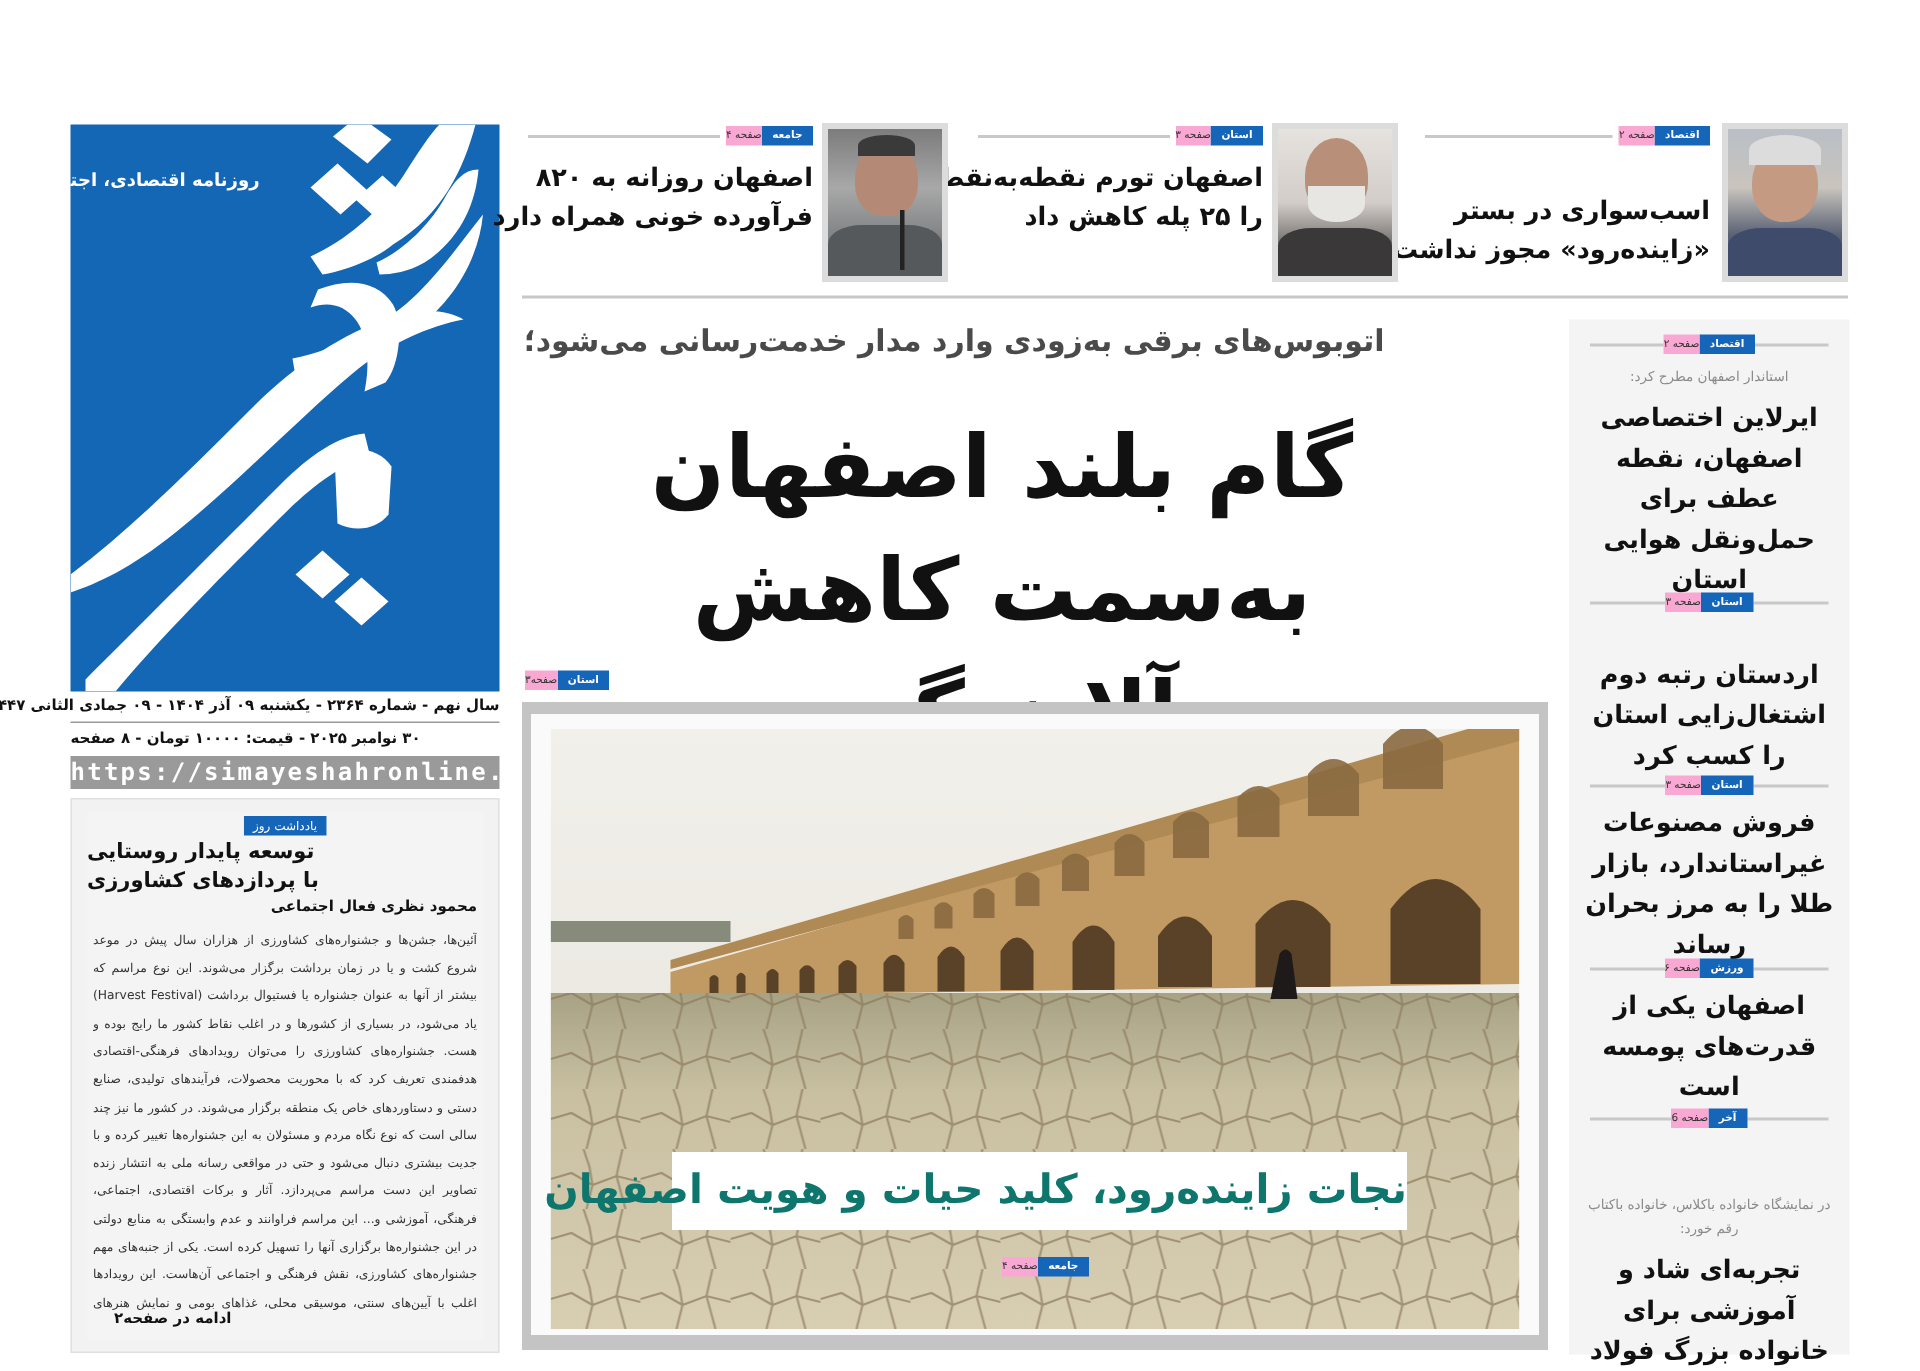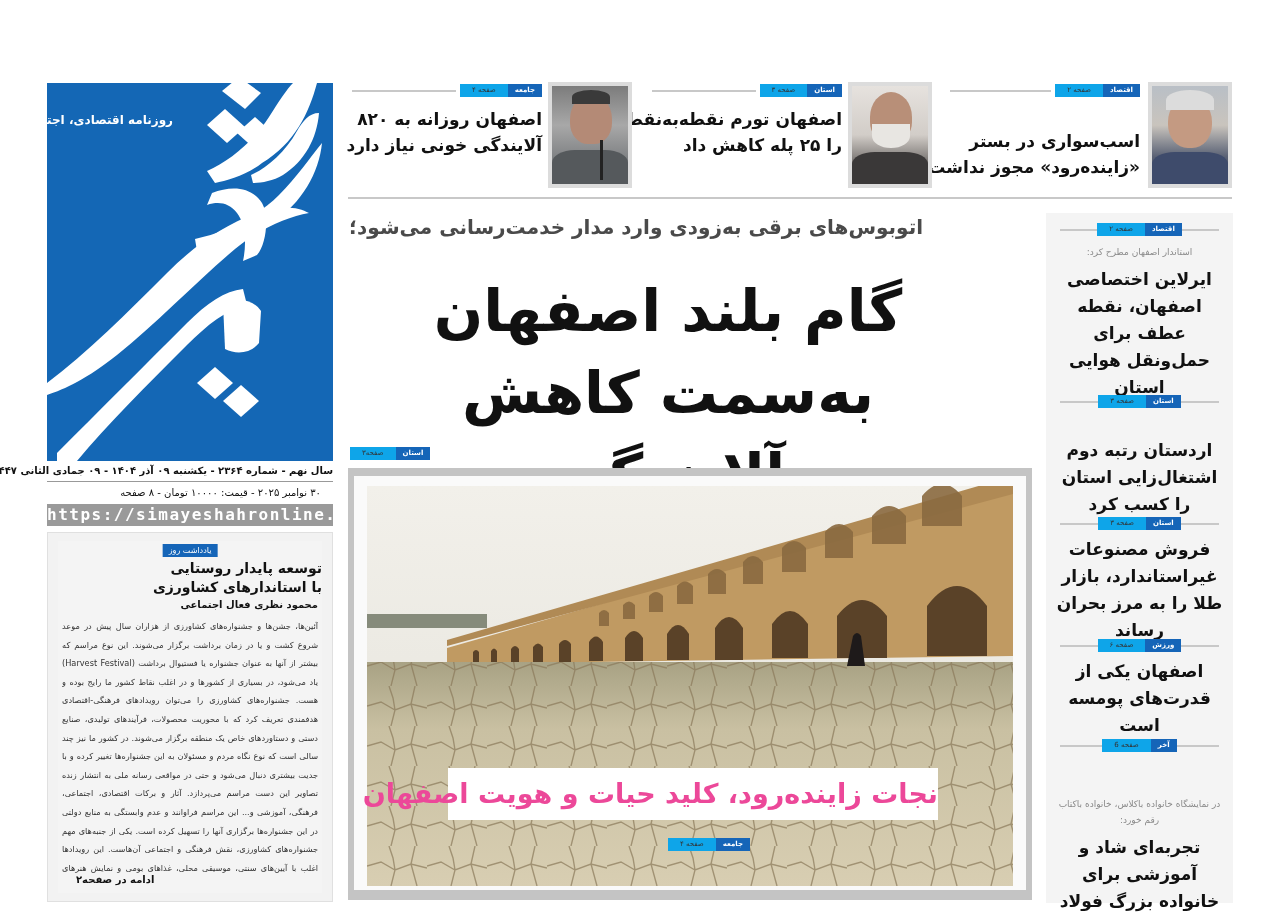--- a/index.html
+++ b/index.html
@@ -4,39 +4,39 @@
   <style>
     * { box-sizing: border-box; margin: 0; padding: 0; }
     html, body { width: 1280px; height: 914px; background: #ffffff; overflow: hidden; }
     body { position: relative; font-family: "DejaVu Sans", sans-serif; color: #1a1a1a; }
 
     .abs { position: absolute; }
 
     
     .tagrow { display: flex; direction: rtl; align-items: center; gap: 0; }
     .tag-cat { background: #1565b8; color: #fff; font-size: 7px; font-weight: bold; padding: 2px 7px; line-height: 9px; }
-    .tag-page { background: #0ea5e9; color: #333; font-size: 7px; padding: 2px 12px; line-height: 9px; }
+    .tag-page { background: #f9a8d4; color: #333; font-size: 7px; padding: 2px 0; line-height: 9px; }
     .tag-line { flex: 1; height: 2px; background: #c8c8c8; margin-right: 4px; }
     .tag-line-l { flex: 1; height: 2px; background: #c8c8c8; margin-left: 4px; }
 
     
     #logo { left: 47px; top: 83px; width: 286px; height: 378px; background: #1467b5; overflow: hidden; }
     #logo svg { position: absolute; left: 0; top: 0; }
     #logo .subtitle { position: absolute; right: 160px; top: 30px; color: #fff; font-size: 12px; font-weight: bold; direction: rtl; white-space: nowrap; }
 
     #issue-line1 { left: 47px; top: 465px; width: 286px; font-size: 10px; font-weight: bold; text-align: center; direction: rtl; white-space: nowrap; color: #111; }
-    #issue-line2 { left: 35px; top: 487px; width: 286px; font-size: 10px; font-weight: normal; text-align: right; direction: rtl; white-space: nowrap; color: #111; }
+    #issue-line2 { left: 47px; top: 487px; width: 286px; font-size: 10px; font-weight: bold; text-align: left; direction: rtl; white-space: nowrap; color: #111; }
     #issue-rule { left: 47px; top: 481px; width: 286px; height: 1px; background: #999; }
     #website { left: 47px; top: 504px; width: 286px; height: 22px; background: #9a9a9a; color: #fff; font-family: "DejaVu Sans Mono", monospace; font-size: 16px; font-weight: bold; letter-spacing: 1.5px; text-align: center; line-height: 22px; }
 
     
     #editorial { left: 47px; top: 532px; width: 286px; height: 370px; background: #f2f2f2; border: 1px solid #e0e0e0; }
     #editorial .inner { position: absolute; left: 10px; top: 8px; right: 10px; bottom: 8px; background: #f4f4f4; }
     #editorial .ed-tag { position: absolute; left: 50%; transform: translateX(-50%); top: 3px; background: #1565b8; color: #fff; font-size: 8px; padding: 2px 6px; direction: rtl; white-space: nowrap; }
-    #editorial .ed-title { position: absolute; left: 0; right: 0; top: 18px; text-align: right; direction: rtl; font-size: 14px; font-weight: bold; line-height: 19px; color: #111; }
+    #editorial .ed-title { position: absolute; left: 0; right: 0; top: 18px; text-align: left; direction: rtl; font-size: 14px; font-weight: bold; line-height: 19px; color: #111; }
     #editorial .ed-author { position: absolute; right: 4px; top: 58px; direction: rtl; font-size: 10px; font-weight: bold; color: #111; }
     #editorial .ed-body { position: absolute; right: 4px; left: 4px; top: 76px; direction: rtl; text-align: justify; font-size: 8.2px; line-height: 18.6px; color: #333; }
     #editorial .ed-cont { position: absolute; left: 18px; bottom: 8px; direction: rtl; font-size: 10px; font-weight: bold; color: #111; }
 
     
     .teaser { position: absolute; top: 82px; height: 110px; }
     .teaser .photo { position: absolute; top: 0; width: 84px; height: 106px; background: #dcdcdc; padding: 4px; }
     .teaser .photo .face { width: 100%; height: 100%; position: relative; overflow: hidden; }
     .teaser .tagrow { position: absolute; top: 2px; }
     .teaser .headline { position: absolute; top: 24px; direction: rtl; text-align: right; font-size: 17px; font-weight: bold; line-height: 26px; color: #111; white-space: nowrap; }
@@ -44,21 +44,21 @@
     #top-rule { left: 348px; top: 197px; width: 884px; height: 2px; background: #c8c8c8; }
 
     
     #kicker { left: 348px; top: 215px; width: 575px; text-align: right; direction: rtl; font-size: 20px; font-weight: bold; color: #4a4a4a; }
     #main-h1 { left: 348px; top: 270px; width: 640px; text-align: center; direction: rtl; font-family: "DejaVu Sans", sans-serif; font-size: 58px; font-weight: bold; line-height: 82px; color: #111; letter-spacing: -1px; }
     #main-tag { left: 350px; top: 447px; }
 
     #photo-frame { left: 348px; top: 468px; width: 684px; height: 432px; background: #c4c4c4; }
     #photo-frame .mat { position: absolute; left: 6px; top: 8px; right: 6px; bottom: 10px; background: #fafafa; }
     #photo { position: absolute; left: 367px; top: 486px; width: 646px; height: 400px; overflow: hidden; }
-    #photo-caption { left: 448px; top: 768px; width: 490px; height: 52px; background: #fff; text-align: center; direction: rtl; font-size: 27px; font-weight: bold; line-height: 52px; color: #ec4899; white-space: nowrap; }
+    #photo-caption { left: 448px; top: 768px; width: 490px; height: 52px; background: #fff; text-align: center; direction: rtl; font-size: 27px; font-weight: bold; line-height: 52px; color: #0f766e; white-space: nowrap; }
     #photo-tag { left: 668px; top: 838px; }
 
     
     #right-col { left: 1046px; top: 213px; width: 187px; height: 690px; background: #f4f4f4; }
     .rc-item { position: absolute; left: 0; width: 187px; }
     .rc-item .tagrow { margin: 0 10px; }
     .rc-item .sub { direction: rtl; text-align: center; font-size: 9px; color: #8a8a8a; margin-top: 8px; line-height: 16px; }
     .rc-item .hl { direction: rtl; text-align: center; font-size: 17px; font-weight: bold; color: #111; line-height: 27px; margin-top: 6px; }
   </style>
 </head>
@@ -86,21 +86,21 @@
 <div id="issue-line1" class="abs">سال نهم - شماره ۲۳۶۴ - یکشنبه ۰۹ آذر ۱۴۰۴ - ۰۹ جمادی الثانی ۱۴۴۷</div>
 <div id="issue-rule" class="abs"></div>
 <div id="issue-line2" class="abs">۳۰ نوامبر ۲۰۲۵ - قیمت: ۱۰۰۰۰ تومان - ۸ صفحه</div>
 <div id="website" class="abs">https://simayeshahronline.ir</div>
 
 <div id="editorial" class="abs">
   <div class="inner">
     <div class="ed-tag">یادداشت روز</div>
     <div class="ed-title">
       <div>توسعه پایدار روستایی</div>
-      <div>با استاندار‌های کشاورزی</div>
+      <div>با پردازد‌های کشاورزی</div>
     </div>
     <div class="ed-author">محمود نظری فعال اجتماعی</div>
     <div class="ed-body" style="height:262px; overflow:hidden;">آئین‌ها، جشن‌ها و جشنواره‌های کشاورزی از هزاران سال پیش در موعد شروع کشت و یا در زمان برداشت برگزار می‌شوند. این نوع مراسم که بیشتر از آنها به عنوان جشنواره یا فستیوال برداشت (Harvest Festival) یاد می‌شود، در بسیاری از کشورها و در اغلب نقاط کشور ما رایج بوده و هست. جشنواره‌های کشاورزی را می‌توان رویدادهای فرهنگی-اقتصادی هدفمندی تعریف کرد که با محوریت محصولات، فرآیندهای تولیدی، صنایع دستی و دستاوردهای خاص یک منطقه برگزار می‌شوند. در کشور ما نیز چند سالی است که نوع نگاه مردم و مسئولان به این جشنواره‌ها تغییر کرده و با جدیت بیشتری دنبال می‌شود و حتی در مواقعی رسانه ملی به انتشار زنده تصاویر این دست مراسم می‌پردازد. آثار و برکات اقتصادی، اجتماعی، فرهنگی، آموزشی و... این مراسم فراوانند و عدم وابستگی به منابع دولتی در این جشنواره‌ها برگزاری آنها را تسهیل کرده است. یکی از جنبه‌های مهم جشنواره‌های کشاورزی، نقش فرهنگی و اجتماعی آن‌هاست. این رویدادها اغلب با آیین‌های سنتی، موسیقی محلی، غذاهای بومی و نمایش هنرهای مردمی همراه هستند که هویت روستاها را زنده نگه می‌دارند و حس تعلق اجتماعی را تقویت می‌کنند.</div>
     <div class="ed-cont">ادامه در صفحه۲</div>
   </div>
 </div>
 
 <div class="teaser" style="left:946px; width:288px;">
   <div class="photo" style="left:202px;">
     <div class="face" style="background:linear-gradient(180deg,#b9bfc6 0%,#c9c4bd 40%,#5a6275 72%,#394055 100%);">
@@ -148,21 +148,21 @@
       <div style="position:absolute;left:48px;top:54px;width:3px;height:40px;background:#222;"></div>
     </div>
   </div>
   <div class="tagrow" style="right:92px; width:190px;">
     <span class="tag-cat">جامعه</span>
     <span class="tag-page">صفحه ۴</span>
     <span class="tag-line"></span>
   </div>
   <div class="headline" style="right:92px;">
     <div>اصفهان روزانه به ۸۲۰</div>
-    <div>آلایندگی خونی نیاز دارد</div>
+    <div>فرآورده خونی همراه دارد</div>
   </div>
 </div>
 
 <div id="top-rule" class="abs"></div>
 
 <div id="kicker" class="abs">اتوبوس‌های برقی به‌زودی وارد مدار خدمت‌رسانی می‌شود؛</div>
 <div id="main-h1" class="abs">
   <div>گام بلند اصفهان</div>
   <div>به‌سمت کاهش آلایندگی</div>
 </div>

